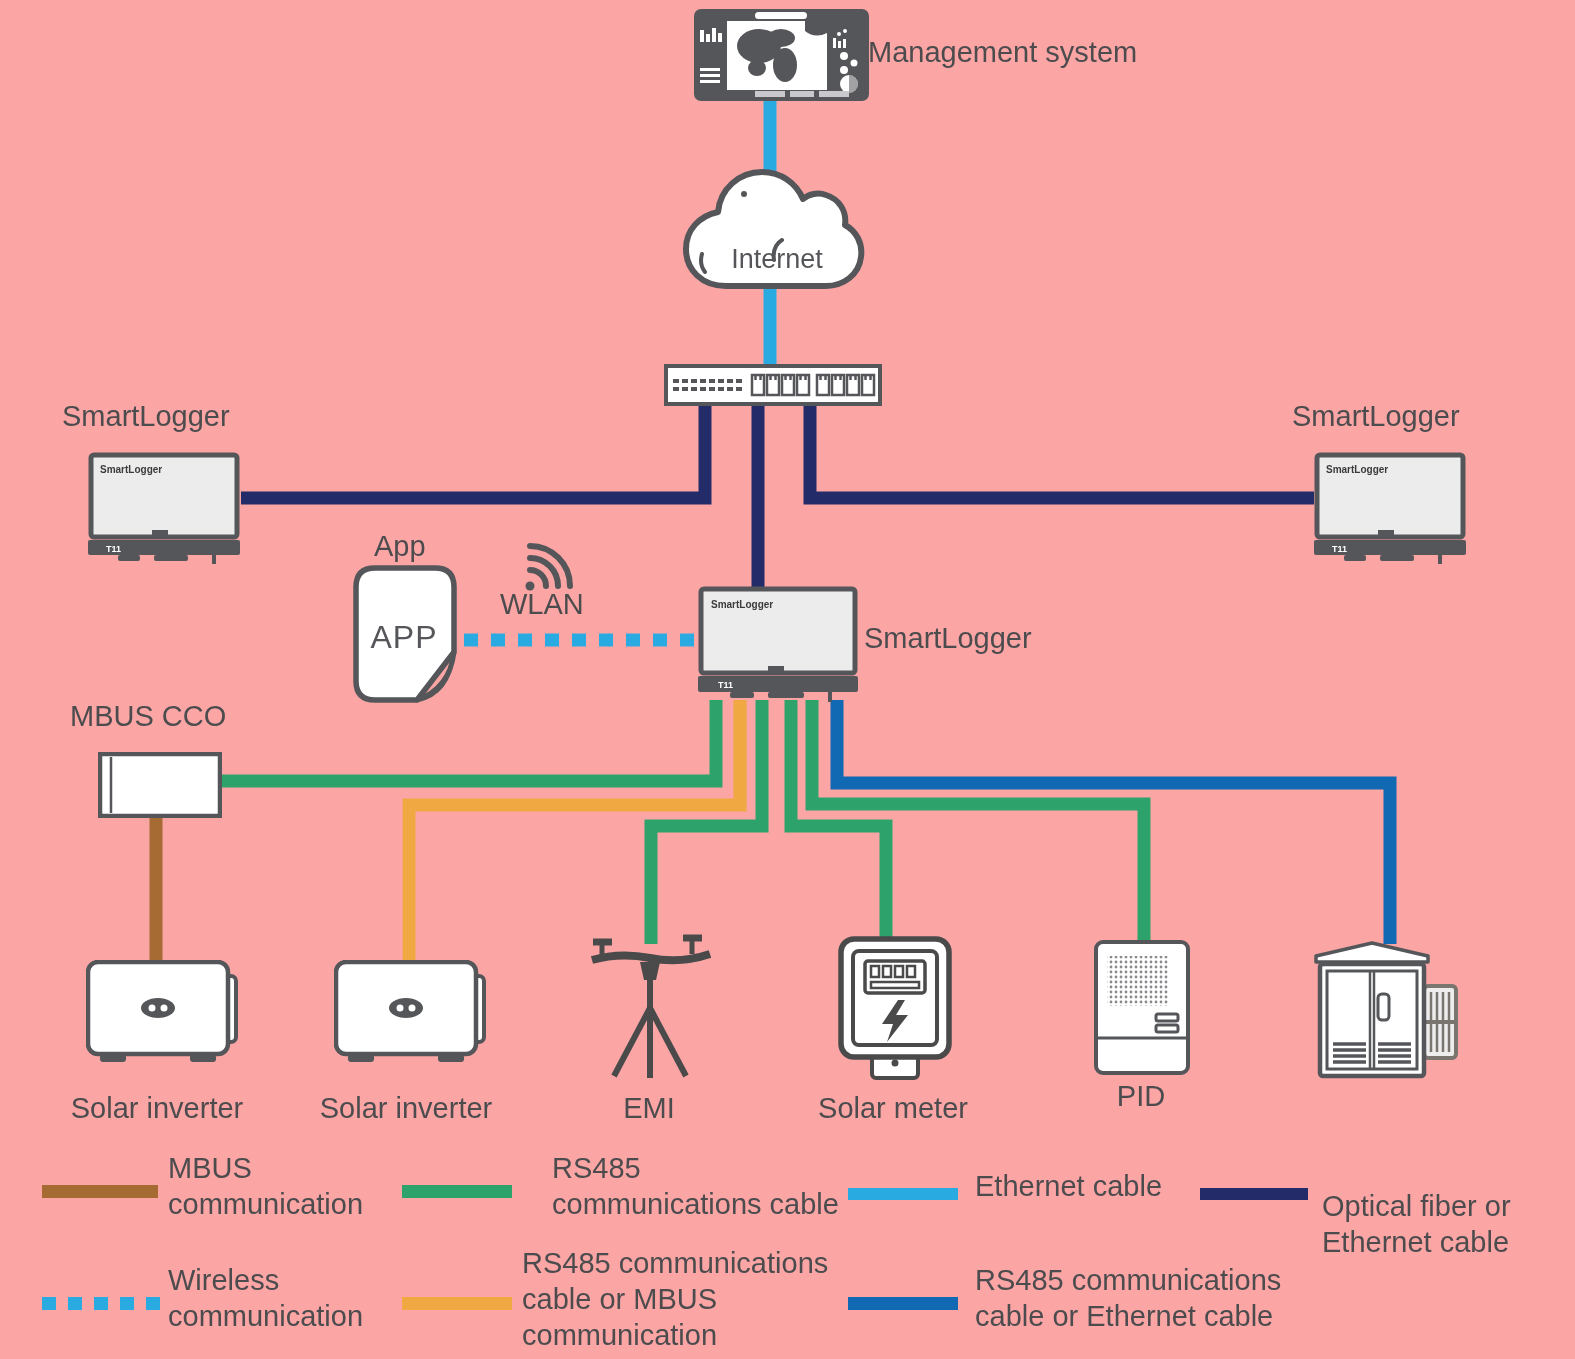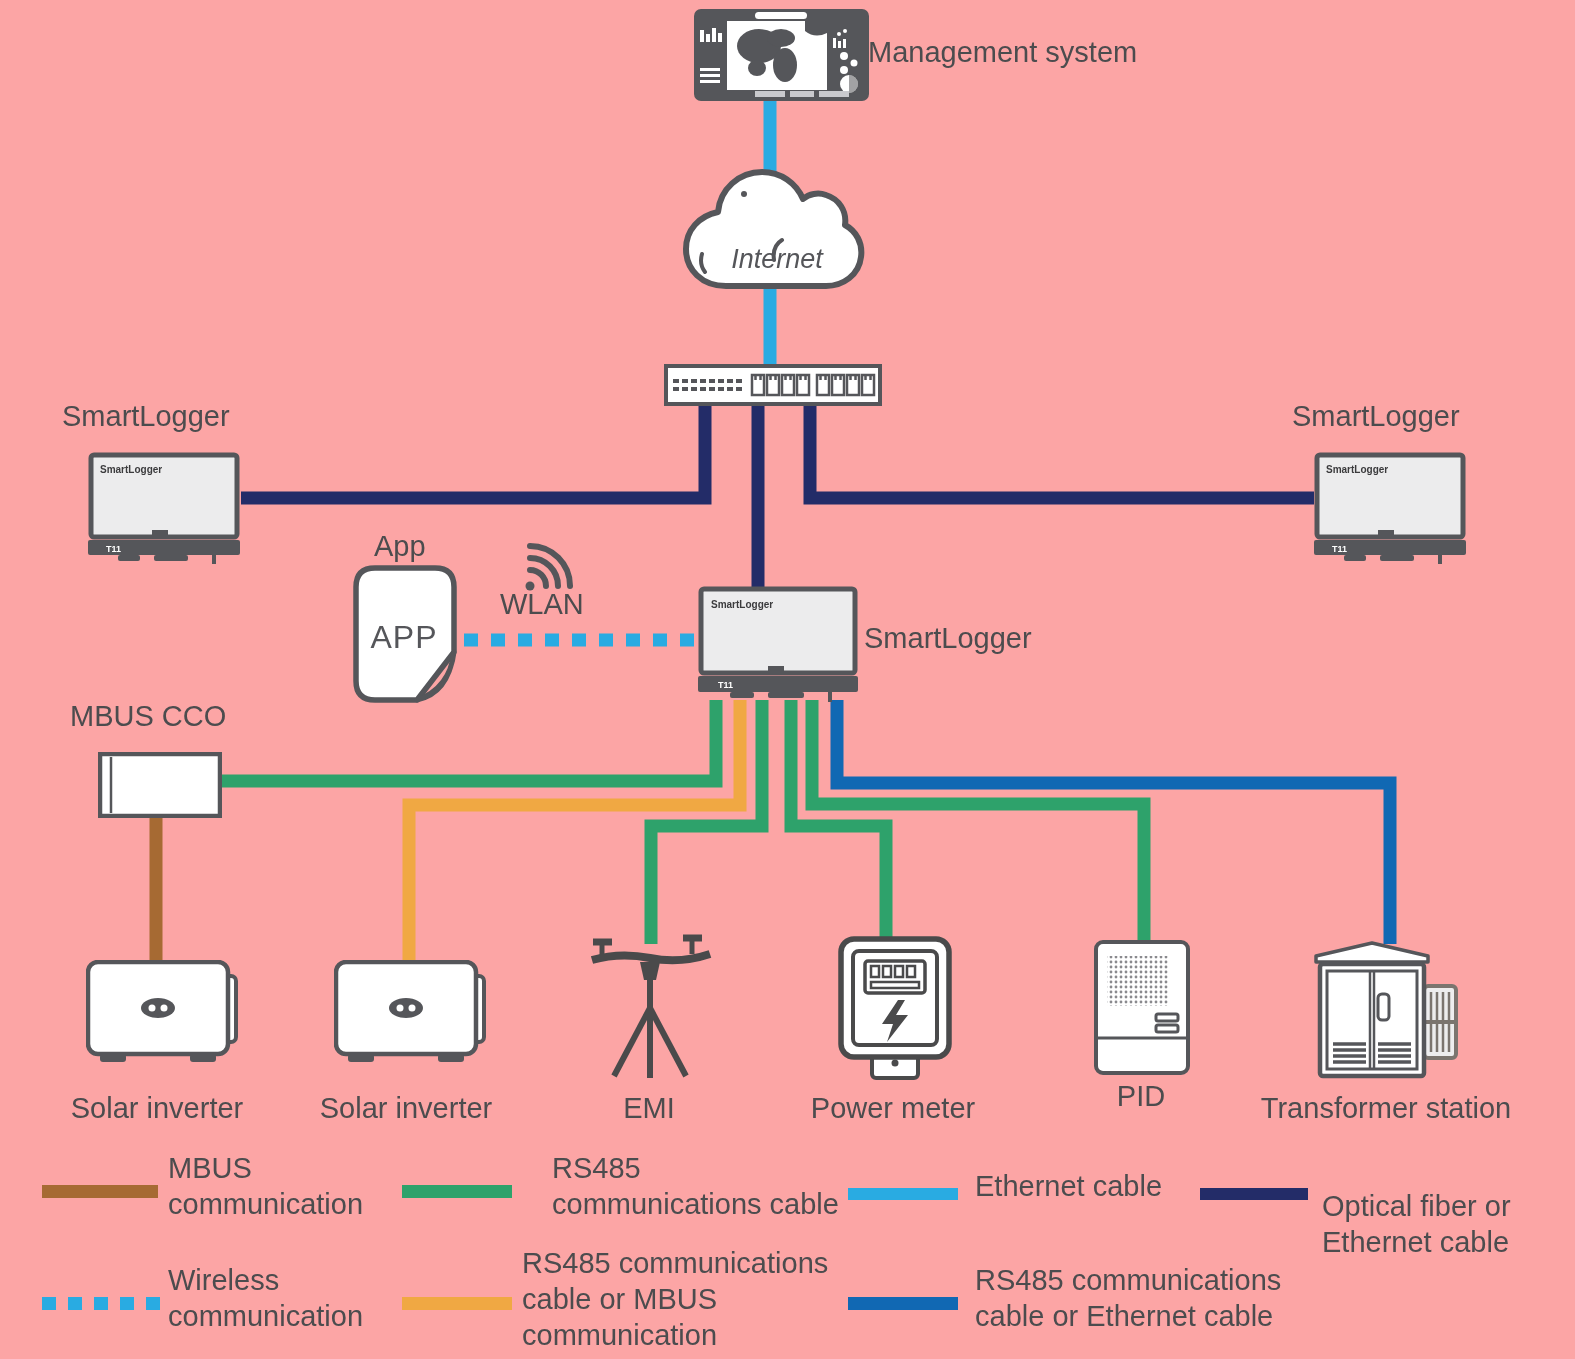--- a/index.html
+++ b/index.html
@@ -7,21 +7,21 @@
     position:relative;width:1575px;height:1359px;background:#fca5a5;overflow:hidden;
     font-family:"Liberation Sans", sans-serif;color:#4C4C4E;
   }
   #wires{position:absolute;left:0;top:0;z-index:0;}
   .icon{position:absolute;z-index:2;}
   .lbl{position:absolute;z-index:3;font-size:29px;line-height:36px;color:#4C4C4E;white-space:nowrap;}
   .lbl.center{transform:translateX(-50%);text-align:right;}
   .legend-text{position:absolute;z-index:3;font-size:29px;line-height:36px;color:#4C4C4E;white-space:pre-line;}
   .legend-swatch{position:absolute;z-index:2;}
   svg text{font-family:"Liberation Sans", sans-serif;}
-  .cloud-lbl{position:absolute;z-index:3;font-size:27px;color:#55565A;transform:translateX(-50%);font-style:italic;}
+  .cloud-lbl{position:absolute;z-index:3;font-size:27px;color:#55565A;transform:translateX(-50%);}
 </style>
 </head>
 <body>
 
 <div id="canvas">
 
   <svg id="wires" width="1575" height="1359" viewBox="0 0 1575 1359">
     <path d="M770 100 V368" stroke="#29ABE2" stroke-width="13" fill="none"></path>
     <path d="M705 402 V498 H241" stroke="#232C68" stroke-width="13" fill="none"></path>
     <path d="M758 402 V592" stroke="#232C68" stroke-width="13" fill="none"></path>
@@ -225,21 +225,21 @@
     <rect x="27" y="25" width="60" height="32" rx="3" fill="none" stroke="#4A4A4B" stroke-width="3.5"></rect>
     <g fill="none" stroke="#4A4A4B" stroke-width="2.5">
       <rect x="33" y="30" width="8" height="11"></rect>
         <rect x="45" y="30" width="8" height="11"></rect>
       <rect x="57" y="30" width="8" height="11"></rect>
         <rect x="69" y="30" width="8" height="11"></rect>
       <rect x="33" y="46" width="48" height="6"></rect>
     </g>
     <path d="M60 64 L44 88 H55 L49 106 L70 79 H58 L67 64 Z" fill="#4A4A4B"></path>
   </svg>
-  <div class="lbl center" style="left:893px;top:1090px">Power meter</div>
+  <div class="lbl center" style="left:893px;top:1090px">Solar meter</div>
 
   <svg class="icon" style="left:1094px;top:940px" width="96" height="138" viewBox="0 0 96 138">
     <defs>
       <pattern id="dotpat" width="5" height="5" patternUnits="userSpaceOnUse">
         <circle cx="2" cy="2" r="1.4" fill="#8A8A8E"></circle>
       </pattern>
     </defs>
     <rect x="2" y="2" width="92" height="131" rx="7" fill="#fff" stroke="#55565A" stroke-width="4"></rect>
     <line x1="3" y1="98" x2="93" y2="98" stroke="#55565A" stroke-width="3"></line>
     <rect x="13" y="16" width="62" height="50" fill="url(#dotpat)"></rect>
@@ -267,21 +267,20 @@
       <line x1="21" y1="110" x2="54" y2="110"></line>
         <line x1="21" y1="116" x2="54" y2="116"></line>
       <line x1="21" y1="122" x2="54" y2="122"></line>
         <line x1="21" y1="128" x2="54" y2="128"></line>
       <line x1="66" y1="110" x2="99" y2="110"></line>
         <line x1="66" y1="116" x2="99" y2="116"></line>
       <line x1="66" y1="122" x2="99" y2="122"></line>
         <line x1="66" y1="128" x2="99" y2="128"></line>
     </g>
   </svg>
-  <div class="lbl center" style="left:1386px;top:1090px">Transformer station</div>
 
   <div>
     <div class="legend-swatch" style="left: 42px; top: 1185px; width: 116px; height: 13px; background: rgb(166, 106, 51);"></div>
     <div class="legend-text" style="left:168px;top:1150px">MBUS
 communication</div>
 
     <div class="legend-swatch" style="left: 402px; top: 1185px; width: 110px; height: 13px; background: rgb(46, 162, 107);"></div>
     <div class="legend-text" style="left:552px;top:1150px">RS485
 communications cable</div>
 

